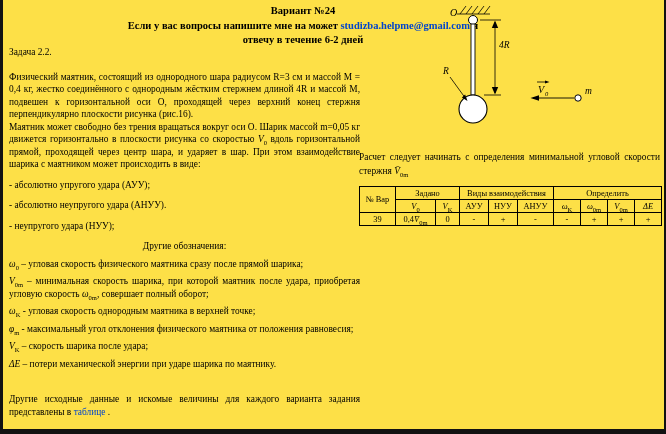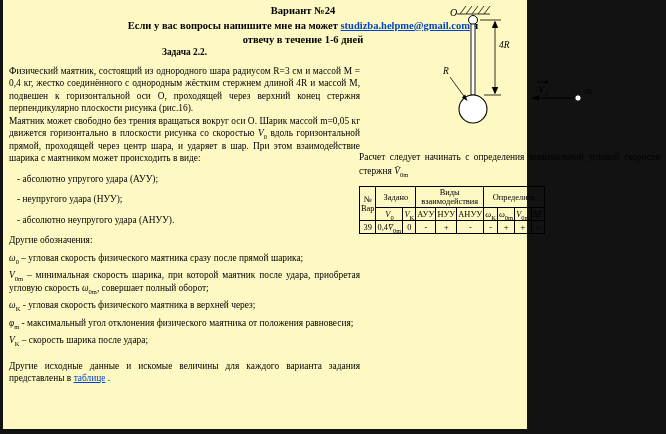--- a/index.html
+++ b/index.html
@@ -2,68 +2,69 @@
 <html><head>
 <meta charset="utf-8">
 <style>
   * { box-sizing: border-box; }
   html, body { margin:0; padding:0; }
   body {
     width:666px; height:434px; position:relative;
     background:#121212; overflow:hidden;
     font-family:"Liberation Serif", serif; color:#000;
   }
-  .page { position:absolute; left:3px; top:0; width:524px; height:429px; background:#fef9c3; }
+  .page { position:absolute; left:3px; top:0; width:661px; height:429px; background:#fde047; }
   .header { position:absolute; left:0; top:4px; width:600px; text-align:center;
             font-weight:bold; font-size:10.5px; line-height:1.4; }
-  a.doc-link { color:#0044cc; text-decoration:underline; cursor:pointer; }
+  a.doc-link { color:#0044cc; cursor:pointer; }
   .left-col { position:absolute; left:6px; top:46px; width:351px;
               font-size:9.4px; line-height:1.33; text-align:justify; }
-  .task-heading { font-weight:bold; text-align:center; margin:0 0 6px 0; }
+  .task-heading { font-weight:normal; text-align:left; margin:0 0 12px 0; }
   .para { margin:0; }
-  .bullet { text-align:left; margin:8px 8px; }
-  .note-label { text-align:left; margin:6px 0 3px 0; }
+  .bullet { text-align:left; margin:8px 0; }
+  .note-label { text-align:center; margin:6px 0 3px 0; }
   .def { margin:5px 0; }
   .msym { font-style:italic; }
   sub { font-size:6.5px; line-height:0; }
-  .final { margin-top:13px; }
+  .final { margin-top:23px; }
   .note { position:absolute; left:356px; top:150px; width:301px;
           font-size:9.4px; line-height:1.5; text-align:justify; }
   table.vtab { position:absolute; left:356px; top:186px; border-collapse:collapse;
                font-size:8.4px; table-layout:fixed; }
   .vtab td { border:1px solid #000; text-align:center; vertical-align:middle;
              padding:1px 1px; height:13px; overflow:hidden; }
   svg text { font-family:"Liberation Serif", serif; }
   .diagram { position:absolute; left:424px; top:2px; }
 </style>
 </head>
 <body>
 
 <div class="page">
 
   <div class="header">
     <div>Вариант №24</div>
     <div><span>Если у вас вопросы напишите мне на может </span><a class="doc-link">studizba.helpme@gmail.com</a><span> я</span></div>
-    <div>отвечу в течение 1-6 дней</div>
+    <div>отвечу в течение 6-2 дней</div>
   </div>
 
   <div class="left-col">
     <div class="task-heading">Задача 2.2.</div>
     <p class="para">Физический маятник, состоящий из однородного шара радиусом R=3 см и массой M = 0,4 кг, жестко соединённого с однородным жёстким стержнем длиной 4R и массой M, подвешен к горизонтальной оси О, проходящей через верхний конец стержня перпендикулярно плоскости рисунка (рис.16).</p>
     <p class="para"><span>Маятник может свободно без трения вращаться вокруг оси О. Шарик массой m=0,05 кг движется горизонтально в плоскости рисунка со скоростью </span><i class="msym">V</i><sub>0</sub><span> вдоль горизонтальной прямой, проходящей через центр шара, и ударяет в шар. При этом взаимодействие шарика с маятником может происходить в виде:</span></p>
     <div class="bullet">- абсолютно упругого удара (АУУ);</div>
+    <div class="bullet">- абсолютно неупругого удара (АНУУ).</div>
     <div class="bullet">- неупругого удара (НУУ);</div>
-    <div class="bullet">- абсолютно неупругого удара (АНУУ).</div>
     <div class="note-label">Другие обозначения:</div>
 
     <div class="def"><i class="msym">ω</i><sub>0</sub><span> – угловая скорость физического маятника сразу после прямой шарика;</span><i class="msym"></i><sub></sub><span></span></div>
     <div class="def"><i class="msym">V</i><sub>0m</sub><span> – минимальная скорость шарика, при которой маятник после удара, приобретая угловую скорость </span><i class="msym">ω</i><sub>0m</sub><span>, совершает полный оборот;</span></div>
-    <div class="def"><i class="msym">ω</i><sub>K</sub><span> - угловая скорость физического маятника в верхней через;</span><i class="msym"></i><sub></sub><span></span></div>
+    <div class="def"><i class="msym">ω</i><sub>K</sub><span> - угловая скорость однородным маятника в верхней точке;</span><i class="msym"></i><sub></sub><span></span></div>
     <div class="def"><i class="msym">φ</i><sub>m</sub><span> - максимальный угол отклонения физического маятника от положения равновесия;</span><i class="msym"></i><sub></sub><span></span></div>
     <div class="def"><i class="msym">V</i><sub>K</sub><span> – скорость шарика после удара;</span><i class="msym"></i><sub></sub><span></span></div>
+    <div class="def"><i class="msym">ΔE</i><sub></sub><span> – потери механической энергии при ударе шарика по маятнику.</span><i class="msym"></i><sub></sub><span></span></div>
 
     <p class="para final"><span>Другие исходные данные и искомые величины для каждого варианта задания представлены в </span><a class="doc-link">таблице</a><span> .</span></p>
   </div>
 
   <svg class="diagram" width="236" height="150" viewBox="0 0 236 150">
     <g stroke="#000" stroke-width="0.8">
       <line x1="30" y1="12" x2="63" y2="12"></line>
       <line x1="33" y1="12" x2="39" y2="4"></line>
       <line x1="39" y1="12" x2="45" y2="4"></line>
       <line x1="45" y1="12" x2="51" y2="4"></line>

